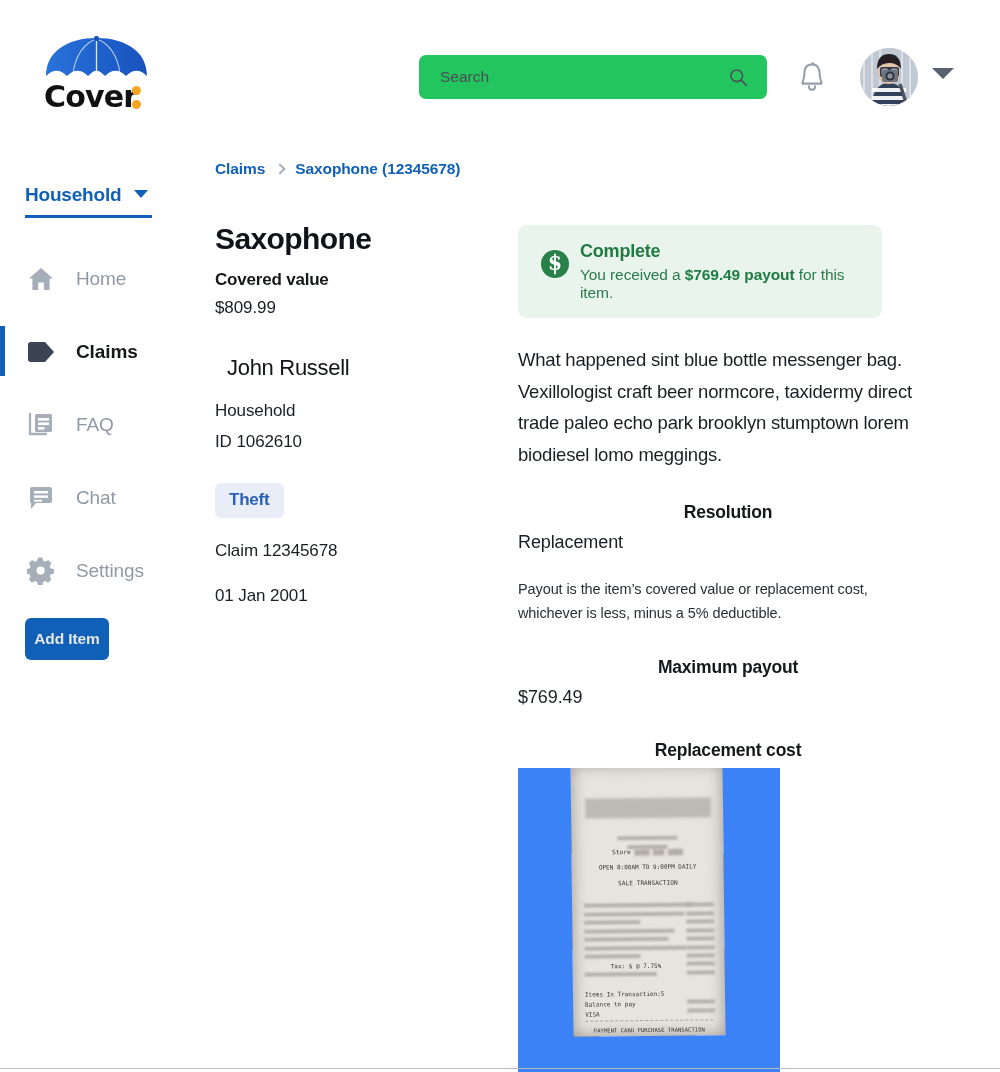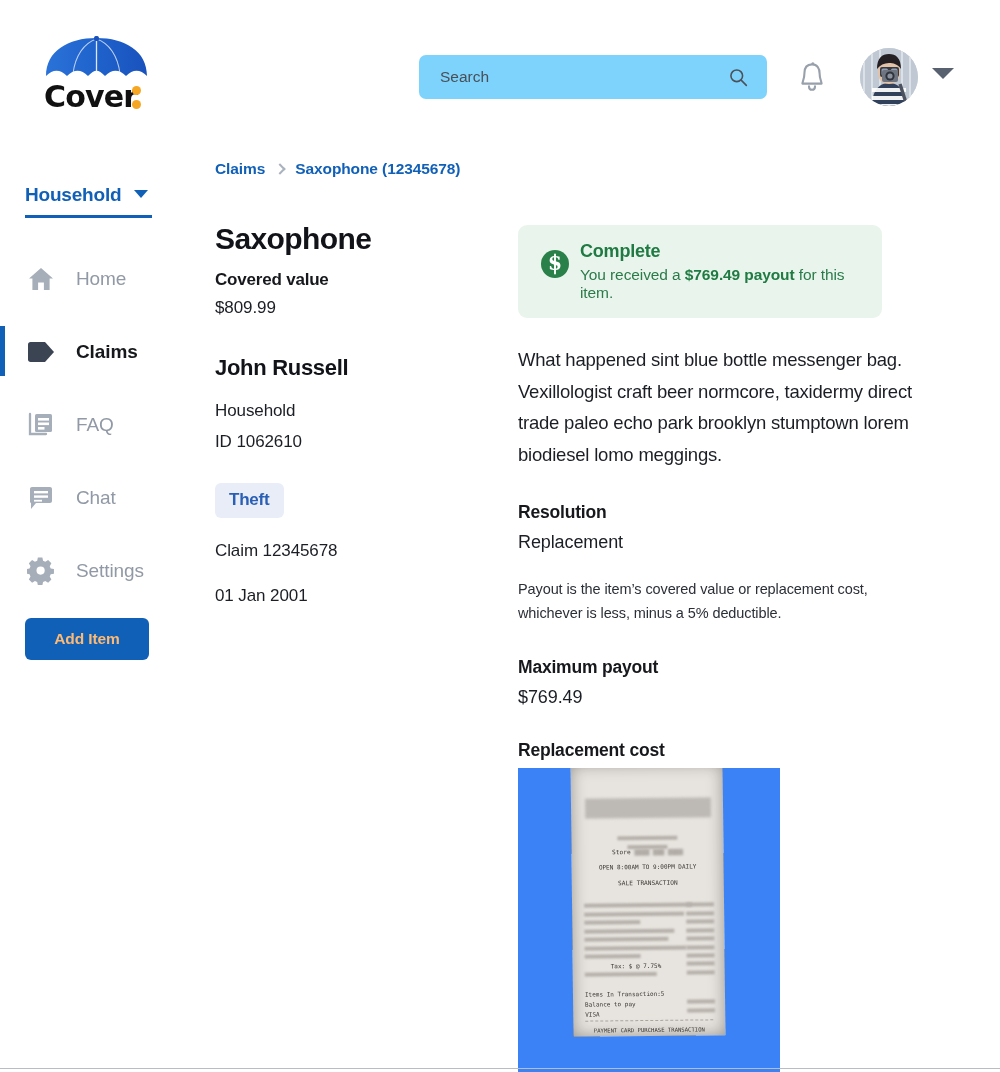--- a/index.html
+++ b/index.html
@@ -36,21 +36,21 @@
     width: 9px;
   }
   .logo-dots i {
     display: block; width: 9px; height: 9px;
     border-radius: 50%; background: #f5a623; margin-bottom: 5px;
   }
 
   .search-wrap {
     position: absolute; left: 419px; top: 55px;
     width: 348px; height: 44px;
-    background: #7dd3fc; border-radius: 7px;
+    background: #22c55e; border-radius: 7px;
   }
   .search-input {
     position: absolute; left: 0; top: 0;
     width: 300px; height: 44px;
     border: 0; outline: 0; background: transparent;
     padding: 0 0 0 21px;
     font-family: "Liberation Sans", sans-serif;
     font-size: 15.5px; color: #3f444c;
   }
   .search-input::placeholder { color: #4a4f57; opacity: 1; }
@@ -126,22 +126,22 @@
     font-size: 19px; color: #9099a5; letter-spacing: -0.1px;
   }
   .nav-item.active .nav-lbl { color: #16181c; font-weight: 700; }
   .nav-active-bar {
     position: absolute; left: 0; top: 11px;
     width: 5px; height: 50px; background: #1160b7;
   }
 
   .add-item-btn {
     position: absolute; left: 25px; top: 448px;
-    width: 124px; height: 42px;
-    background: #1160b7; color: #fdba74;
+    width: 84px; height: 42px;
+    background: #1160b7; color: #e5e5e5;
     border: 0; border-radius: 6px;
     font-family: "Liberation Sans", sans-serif;
     font-size: 15.5px; font-weight: 700;
     letter-spacing: -0.1px;
     cursor: pointer;
   }
 
   
   .breadcrumb {
     position: absolute; left: 215px; top: 160px;
@@ -168,22 +168,22 @@
   }
   .lbl-bold {
     font-size: 17px; font-weight: 700; color: #16181c;
     letter-spacing: -0.2px; margin: 0;
   }
   .val-plain {
     font-size: 17px; color: #1b1e24; letter-spacing: -0.1px;
     margin: 8px 0 0 0;
   }
   .owner-name {
-    font-size: 22px; font-weight: 700; color: #111318;
-    letter-spacing: -0.3px; margin: 37px 0 0 0;
+    font-size: 22px; font-weight: 400; color: #111318;
+    letter-spacing: -0.3px; margin: 37px 0 0 12px;
   }
   .owner-sub {
     font-size: 17px; color: #1b1e24; letter-spacing: -0.1px;
     margin: 14px 0 0 0; line-height: 31px;
   }
   .badge {
     display: inline-block; margin-top: 26px;
     padding: 7px 14px 8px 14px;
     background: #e8edf8; border-radius: 6px;
     color: #2a5fb5; font-size: 17px; font-weight: 700;
@@ -215,21 +215,21 @@
   .status-sub b { font-weight: 700; color: #1f7a43; }
 
   .desc {
     font-size: 18.5px; color: #1b1e24;
     line-height: 31.5px; letter-spacing: -0.2px;
     margin: 26px 0 0 0;
     width: 420px;
   }
   .sec-head {
     font-size: 17.5px; font-weight: 700; color: #16181c;
-    letter-spacing: -0.2px; margin: 32px 0 0 0;
+    letter-spacing: -0.2px; margin: 32px 0 0 0; text-align: center;
   }
   .sec-val {
     font-size: 18px; color: #1b1e24; letter-spacing: -0.1px;
     margin: 9px 0 0 0;
   }
   .sec-note {
     font-size: 14.5px; color: #2b2f36; line-height: 24px;
     letter-spacing: -0.1px; margin: 24px 0 0 0; width: 400px;
   }
 

